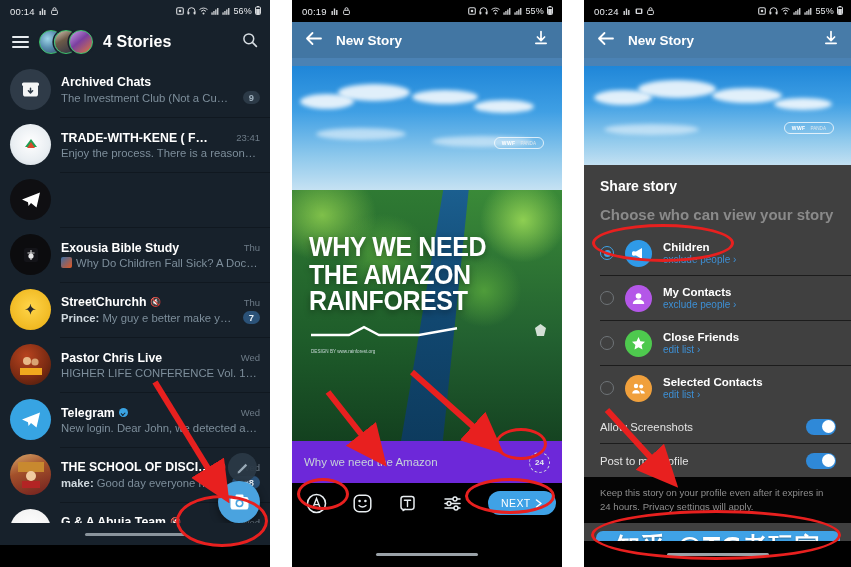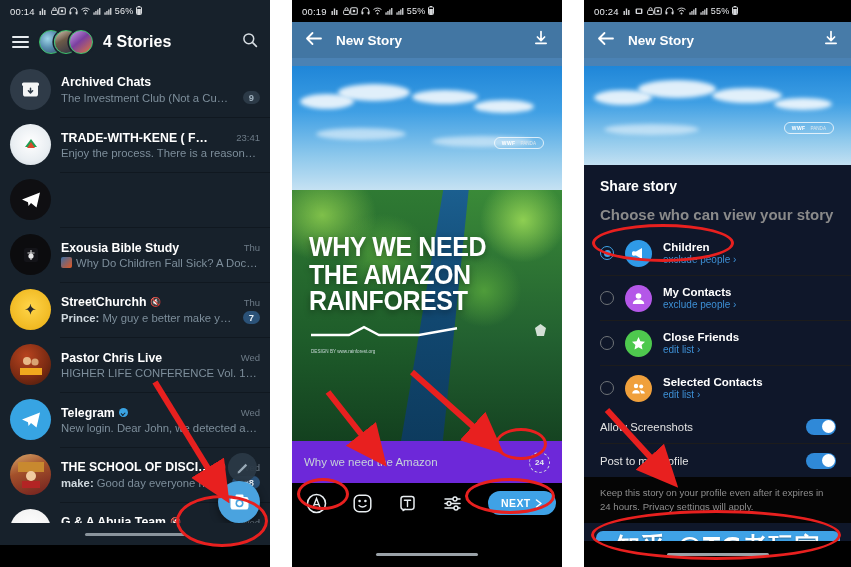--- a/index.html
+++ b/index.html
@@ -28,21 +28,21 @@
   }
   .phone.p1 { width: 270px; }
   .phone.p2 { width: 270px; }
   .phone.p3 { width: 268px; }
 
   
   .statusbar {
     height: 22px;
     display: flex;
     align-items: center;
-    justify-content: flex-start;
+    justify-content: space-between;
     padding: 0 9px 0 10px;
     font-size: 9.5px;
     color: #e8eaed;
     letter-spacing: .2px;
   }
   .sb-left { display: flex; align-items: center; gap: 4px; }
   .sb-right { display: flex; align-items: center; gap: 3px; }
   .sb-time { font-size: 9.5px; font-weight: 500; }
   .sb-ico { display:inline-block; opacity:.92; }
   .sb-pct { font-size: 9px; }
@@ -234,21 +234,21 @@
   }
   
   .tool-row {
     position:absolute; left:0; right:0; bottom:44px; height:40px; z-index:5;
     display:flex; align-items:center; padding:0 14px; gap:26px;
     background:#000;
   }
   .tool-ic { color:#e9eef1; display:flex; align-items:center; }
   .next-btn {
     margin-left:auto; background:#3fa2e6; color:#fff;
-    font-size:10.5px; font-weight:700; letter-spacing:.4px;
+    font-size:10.5px; font-weight:400; letter-spacing:.4px;
     border-radius:14px; padding:6px 13px;
     display:flex; align-items:center; gap:4px;
   }
   .story-navind {
     position:absolute; left:0; right:0; bottom:0; height:26px; z-index:5;
     background:#000; display:flex; align-items:center; justify-content:center;
   }
   .story-navind::after { content:""; width:102px; height:3px; border-radius:2px; background:#9aa2a8; }
 
   .story-topbar {
@@ -256,21 +256,21 @@
     display:flex; align-items:center; padding:0 13px; gap:14px;
     background:rgba(60,110,150,.55);
   }
   .story-topbar.solid { background:rgba(70,118,158,.55); }
   .st-title { color:#fff; font-size:13.5px; font-weight:700; }
   .st-dl { margin-left:auto; color:#fff; }
 
   
   .sheet {
     position:absolute; left:0; right:0; bottom:0; top:165px; z-index:7;
-    background:#0f172a;
+    background:#404040;
     display:flex; flex-direction:column;
   }
   .sheet-head { padding:13px 16px 8px; }
   .sheet-title { color:#fff; font-size:14px; font-weight:700; }
   .sheet-sub { color:#8a8a8a; font-size:15px; margin-top:12px;font-weight:bold; }
   .opt-row {
     display:flex; align-items:center; gap:11px;
     padding:6px 16px; height:44px; position:relative;
   }
   .radio {

